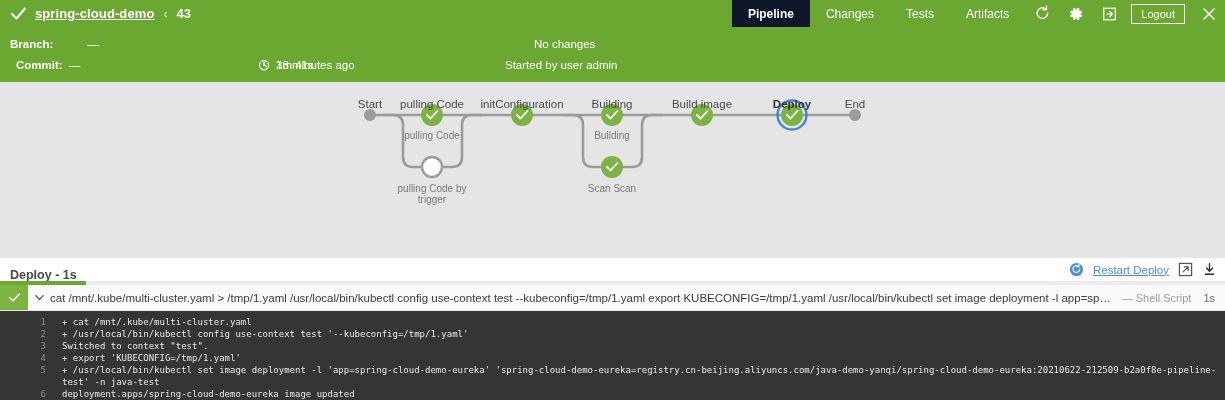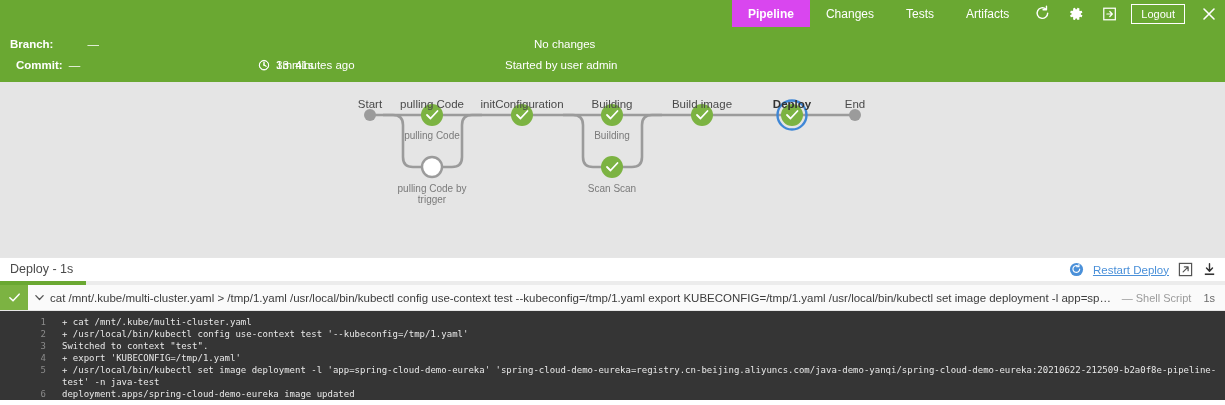--- a/index.html
+++ b/index.html
@@ -40,21 +40,21 @@
   .nav-right {
     margin-left: auto;
     display: flex; align-items: stretch; height: 100%;
   }
   .nav-tab {
     display: flex; align-items: center;
     padding: 0 16px;
     font-size: 12px; color: #ffffff; cursor: pointer;
     white-space: nowrap;
   }
-  .nav-tab.active { background: #d946ef; font-weight: bold; }
+  .nav-tab.active { background: #0f172a; font-weight: bold; }
 
   .icon-btn {
     display: flex; align-items: center; justify-content: center;
     width: 34px; height: 100%; cursor: pointer;
   }
   .icon-btn svg { display: block; }
   .logout-btn {
     align-self: center;
     border: 1px solid #ffffff;
     color: #ffffff;
@@ -117,22 +117,22 @@
     cursor: pointer;
   }
 
   
   .result-head {
     position: relative;
     height: 28px;
     border-top: 1px solid #e6e6e6;
   }
   .result-title {
-    position: absolute; left: 10px; top: 4px;
-    font-size: 12.5px; color: #4a4a4a; font-weight: normal;
+    position: absolute; left: 10px; top: 10px;
+    font-size: 12.5px; color: #4a4a4a; font-weight: bold;
   }
   .result-actions {
     position: absolute; right: 8px; top: 4px;
     display: flex; align-items: center; gap: 9px;
   }
   .restart-link {
     font-size: 11.5px; color: #4a90d9;
     text-decoration: underline; cursor: pointer;
   }
   .act-icon { display: flex; align-items: center; cursor: pointer; }
@@ -195,20 +195,30 @@
     text-align: right; padding-right: 16px;
     color: #8b8b8b;
     user-select: none;
   }
   .log-text { flex: 1; white-space: pre-wrap; word-break: break-all; padding-right: 6px; }
 </style>
 </head>
 <body>
 
 <div class="topbar">
+  <div class="brand-group">
+    <span class="check-glyph">
+      <svg width="17" height="17" viewBox="0 0 17 17">
+          <path d="M2 9 L6.5 13.5 L15 3.5" stroke="#ffffff" stroke-width="2" fill="none" stroke-linecap="round" stroke-linejoin="round"></path>
+        </svg>
+    </span>
+    <span class="job-name">spring-cloud-demo</span>
+    <span class="prev-chevron">‹</span>
+    <span class="build-num">43</span>
+  </div>
 
   <div class="nav-right">
     <div class="nav-tab active">Pipeline</div>
     <div class="nav-tab">Changes</div>
     <div class="nav-tab">Tests</div>
     <div class="nav-tab">Artifacts</div>
 
     <div class="icon-btn">
       <svg width="17" height="17" viewBox="0 0 18 18">
         <path d="M14.5 8.6 A5.6 5.6 0 1 1 12.6 4.3" stroke="#ffffff" stroke-width="1.5" fill="none" stroke-linecap="round"></path>

